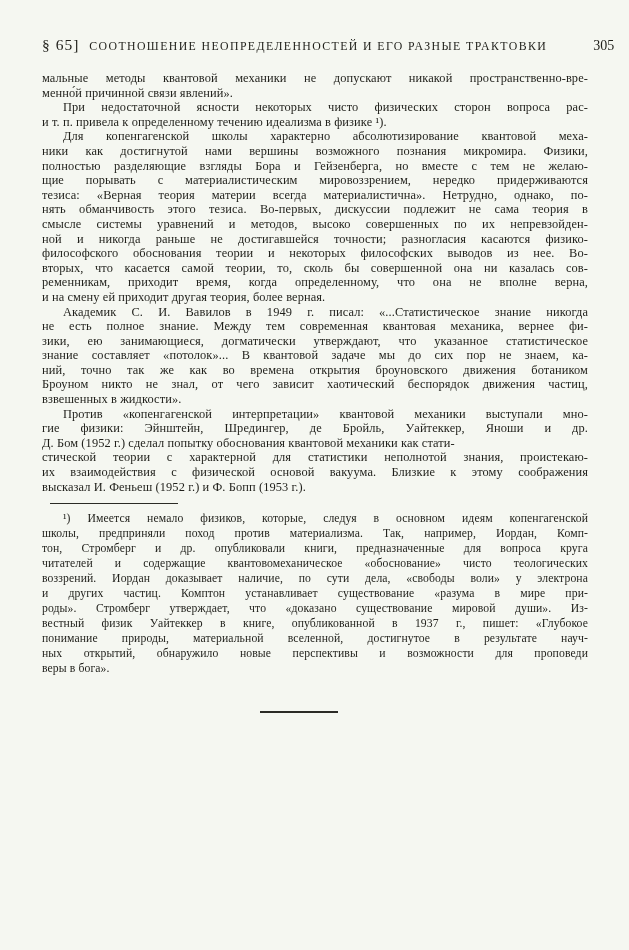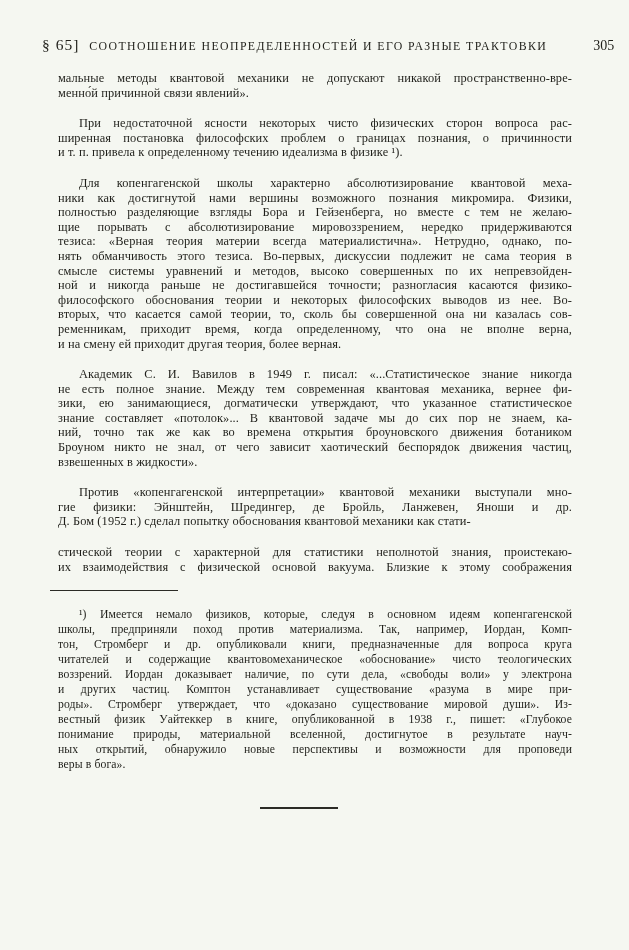--- a/index.html
+++ b/index.html
@@ -41,21 +41,21 @@
     font-size: 11.8px;
     font-weight: normal;
     letter-spacing: 1.4px;
     padding: 0 10px;
   }
   .page-number {
     flex: 0 0 auto;
     font-size: 14px;
     margin-left: 36px;
   }
-  .para { margin: 16px; }
+  .para { margin: 0; }
   .line {
     font-size: 12.4px;
     line-height: 14.6px;
     text-align: justify;
     text-align-last: justify;
     -moz-text-align-last: justify;
     letter-spacing: 0.1px;
   }
   .line.end {
     text-align-last: left;
@@ -91,69 +91,69 @@
       <span class="page-number">305</span>
     </div>
 
     <div id="body-text">
         <div class="para">
           <div class="line">мальные методы квантовой механики не допускают никакой пространственно-вре-</div>
           <div class="line end">менно́й причинной связи явлений».</div>
         </div>
         <div class="para">
           <div class="line indent">При недостаточной ясности некоторых чисто физических сторон вопроса рас-</div>
-          <div class="line">ширенная постановка философских проблем о границах познания, о причинности</div>
           <div class="line end">и т. п. привела к определенному течению идеализма в физике ¹).</div>
         </div>
         <div class="para">
           <div class="line indent">Для копенгагенской школы характерно абсолютизирование квантовой меха-</div>
           <div class="line">ники как достигнутой нами вершины возможного познания микромира. Физики,</div>
           <div class="line">полностью разделяющие взгляды Бора и Гейзенберга, но вместе с тем не желаю-</div>
-          <div class="line">щие порывать с абсолютизирование мировоззрением, нередко придерживаются</div>
+          <div class="line">щие порывать с материалистическим мировоззрением, нередко придерживаются</div>
           <div class="line">тезиса: «Верная теория материи всегда материалистична». Нетрудно, однако, по-</div>
           <div class="line">нять обманчивость этого тезиса. Во-первых, дискуссии подлежит не сама теория в</div>
           <div class="line">смысле системы уравнений и методов, высоко совершенных по их непревзойден-</div>
           <div class="line">ной и никогда раньше не достигавшейся точности; разногласия касаются физико-</div>
           <div class="line">философского обоснования теории и некоторых философских выводов из нее. Во-</div>
           <div class="line">вторых, что касается самой теории, то, сколь бы совершенной она ни казалась сов-</div>
           <div class="line">ременникам, приходит время, когда определенному, что она не вполне верна,</div>
           <div class="line end">и на смену ей приходит другая теория, более верная.</div>
         </div>
         <div class="para">
           <div class="line indent">Академик С. И. Вавилов в 1949 г. писал: «...Статистическое знание никогда</div>
           <div class="line">не есть полное знание. Между тем современная квантовая механика, вернее фи-</div>
           <div class="line">зики, ею занимающиеся, догматически утверждают, что указанное статистическое</div>
           <div class="line">знание составляет «потолок»... В квантовой задаче мы до сих пор не знаем, ка-</div>
           <div class="line">ний, точно так же как во времена открытия броуновского движения ботаником</div>
           <div class="line">Броуном никто не знал, от чего зависит хаотический беспорядок движения частиц,</div>
           <div class="line end">взвешенных в жидкости».</div>
         </div>
         <div class="para">
           <div class="line indent">Против «копенгагенской интерпретации» квантовой механики выступали мно-</div>
-          <div class="line">гие физики: Эйнштейн, Шредингер, де Бройль, Ланжевен, Яноши и др.</div>
+          <div class="line">гие физики: Эйнштейн, Шредингер, де Бройль, Уайтеккер, Яноши и др.</div>
           <div class="line end">Д. Бом (1952 г.) сделал попытку обоснования квантовой механики как стати-</div>
         </div>
         <div class="para">
           <div class="line">стической теории с характерной для статистики неполнотой знания, проистекаю-</div>
           <div class="line">их взаимодействия с физической основой вакуума. Близкие к этому соображения</div>
+          <div class="line end">высказал И. Феньеш (1952 г.) и Ф. Бопп (1953 г.).</div>
         </div>
       </div>
 
     <hr class="footnote-rule">
 
     <div id="footnote-text">
         <div class="para">
           <div class="line fn indent">¹) Имеется немало физиков, которые, следуя в основном идеям копенгагенской</div>
           <div class="line fn">школы, предприняли поход против материализма. Так, например, Иордан, Комп-</div>
           <div class="line fn">тон, Стромберг и др. опубликовали книги, предназначенные для вопроса круга</div>
           <div class="line fn">читателей и содержащие квантовомеханическое «обоснование» чисто теологических</div>
           <div class="line fn">воззрений. Иордан доказывает наличие, по сути дела, «свободы воли» у электрона</div>
           <div class="line fn">и других частиц. Комптон устанавливает существование «разума в мире при-</div>
           <div class="line fn">роды». Стромберг утверждает, что «доказано существование мировой души». Из-</div>
-          <div class="line fn">вестный физик Уайтеккер в книге, опубликованной в 1938 г., пишет: «Глубокое</div>
+          <div class="line fn">вестный физик Уайтеккер в книге, опубликованной в 1937 г., пишет: «Глубокое</div>
           <div class="line fn">понимание природы, материальной вселенной, достигнутое в результате науч-</div>
           <div class="line fn">ных открытий, обнаружило новые перспективы и возможности для проповеди</div>
           <div class="line fn end">веры в бога».</div>
         </div>
       </div>
 
     <hr class="end-rule">
 
   </div>
 </div>

